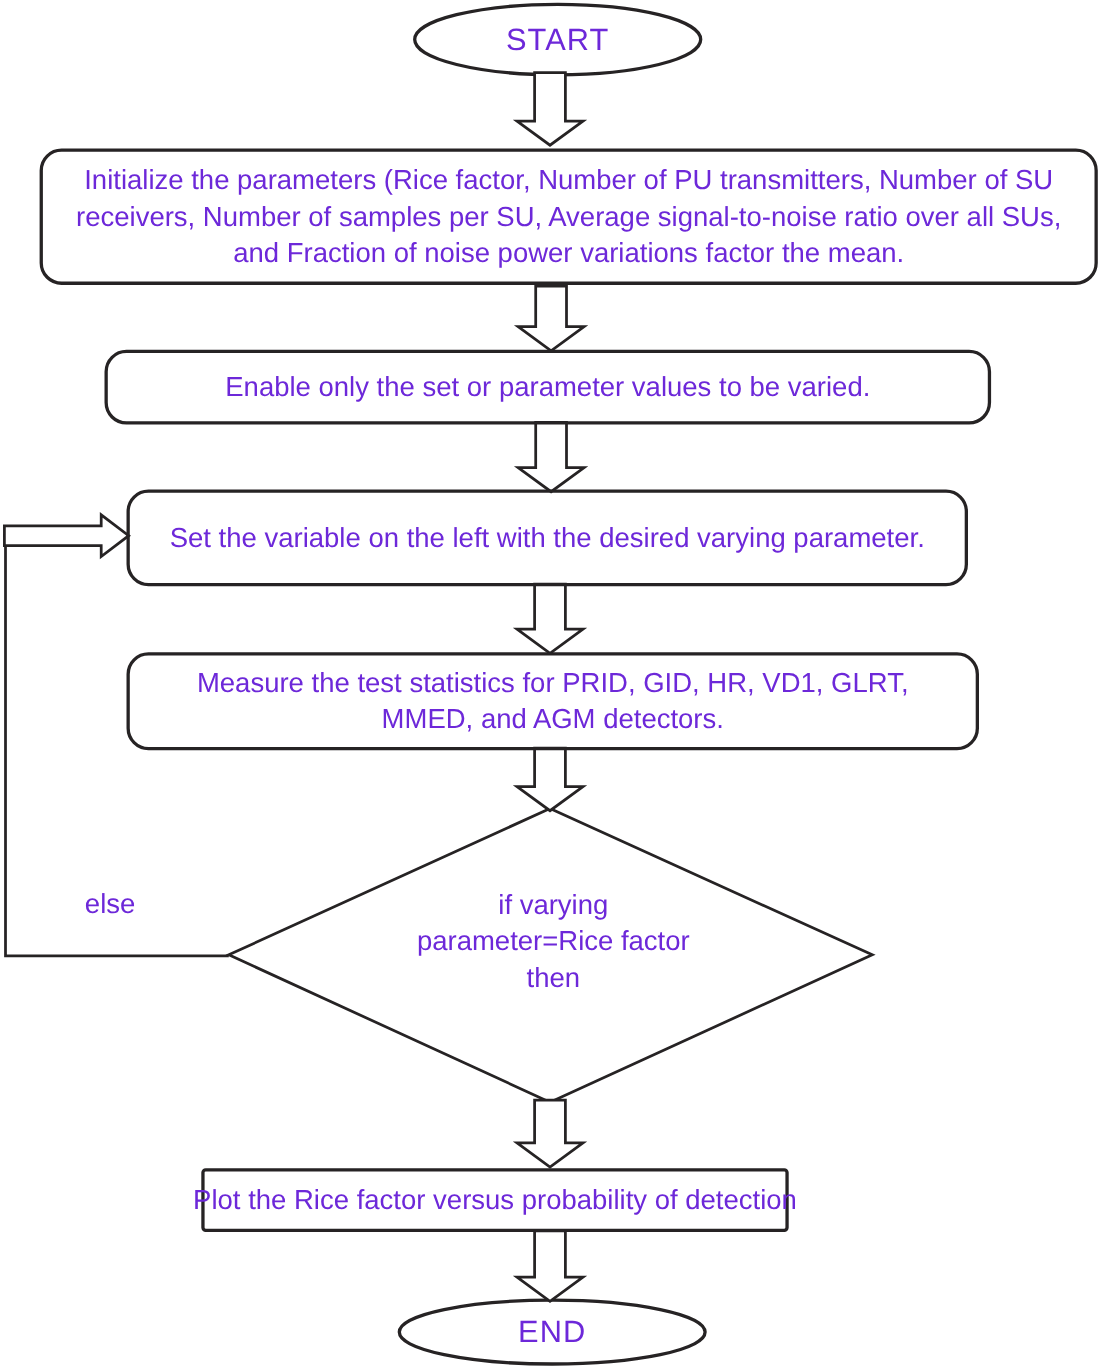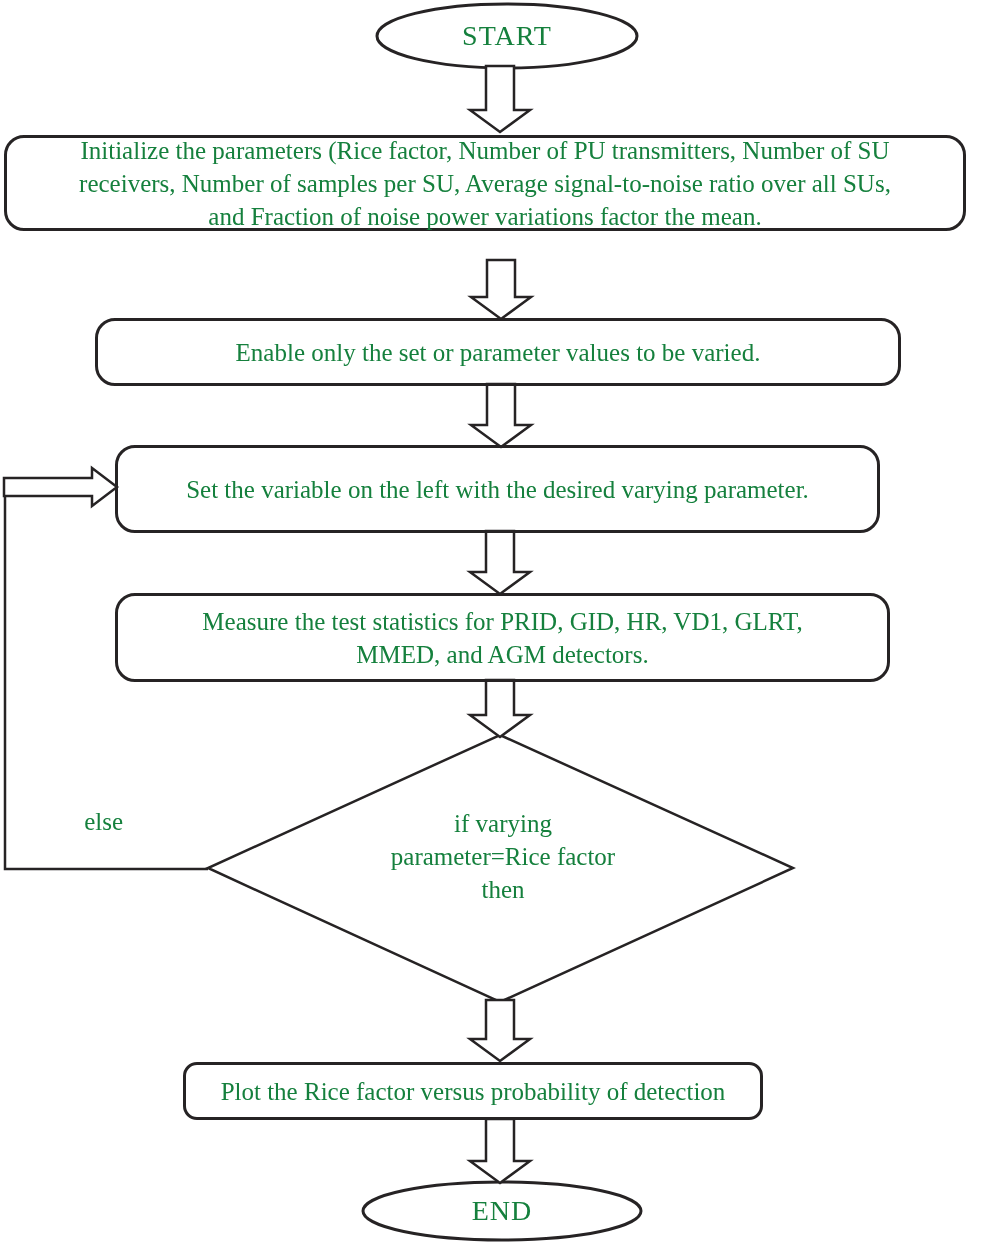--- a/index.html
+++ b/index.html
@@ -1,21 +1,21 @@
 <!DOCTYPE html>
 <html><head>
 <meta charset="utf-8">
 <style>
   html,body{margin:0;padding:0;background:#ffffff;}
   #canvas{
     position:relative;
     width:1001px;height:1242px;
     background:#ffffff;
-    font-family:Liberation Serif, serif;
-    color:#15803d;
+    font-family:Liberation Sans, sans-serif;
+    color:#6d28d9;
     overflow:hidden;
   }
   #shapes{position:absolute;left:0;top:0;width:1001px;height:1242px;}
   .box{
     position:absolute;
     box-sizing:border-box;
     border:3px solid #262324;
     border-radius:20px;
     background:transparent;
     display:flex;
@@ -72,21 +72,21 @@
     <polygon points="487,260 515,260 515,297 531,297 501,319 471,297 487,297" fill="#ffffff" stroke="#262324" stroke-width="2.5"></polygon>
     <polygon points="487,384 515,384 515,425 531,425 501,447 471,425 487,425" fill="#ffffff" stroke="#262324" stroke-width="2.5"></polygon>
     <polygon points="486,531 514,531 514,572 530,572 500,594 470,572 486,572" fill="#ffffff" stroke="#262324" stroke-width="2.5"></polygon>
     <polygon points="486,680 514,680 514,715 530,715 500,737 470,715 486,715" fill="#ffffff" stroke="#262324" stroke-width="2.5"></polygon>
     <polygon points="486,1000 514,1000 514,1039 530,1039 500,1061 470,1039 486,1039" fill="#ffffff" stroke="#262324" stroke-width="2.5"></polygon>
     <polygon points="486,1119 514,1119 514,1161 530,1161 500,1183 470,1161 486,1161" fill="#ffffff" stroke="#262324" stroke-width="2.5"></polygon>
   </svg>
 
   <div class="node-label" style="left:377px;top:4px;width:260px;height:64px;">START</div>
 
-  <div class="box" style="left:4px;top:135px;width:962px;height:96px;">
+  <div class="box" style="left:36px;top:135px;width:962px;height:124px;">
     <div class="tline">Initialize the parameters (Rice factor, Number of PU transmitters, Number of SU</div>
     <div class="tline">receivers, Number of samples per SU, Average signal-to-noise ratio over all SUs,</div>
     <div class="tline">and Fraction of noise power variations factor the mean.</div>
   </div>
 
   <div class="box" style="left:95px;top:318px;width:806px;height:68px;">
     <div class="tline">Enable only the set or parameter values to be varied.</div>
   </div>
 
   <div class="box" style="left:115px;top:445px;width:765px;height:88px;">
@@ -99,19 +99,19 @@
   </div>
 
   <div class="diamond-text">
     <div class="tline">if varying</div>
     <div class="tline">parameter=Rice factor</div>
     <div class="tline">then</div>
   </div>
 
   <div class="else-label">else</div>
 
-  <div class="box" style="left:183px;top:1062px;width:580px;height:58px;border-radius:14px;">
+  <div class="box" style="left:183px;top:1062px;width:534px;height:58px;border-radius:4px;">
     <div class="tline">Plot the Rice factor versus probability of detection</div>
   </div>
 
   <div class="node-label" style="left:363px;top:1183px;width:278px;height:56px;">END</div>
 
 </div>
 
 </body></html>

